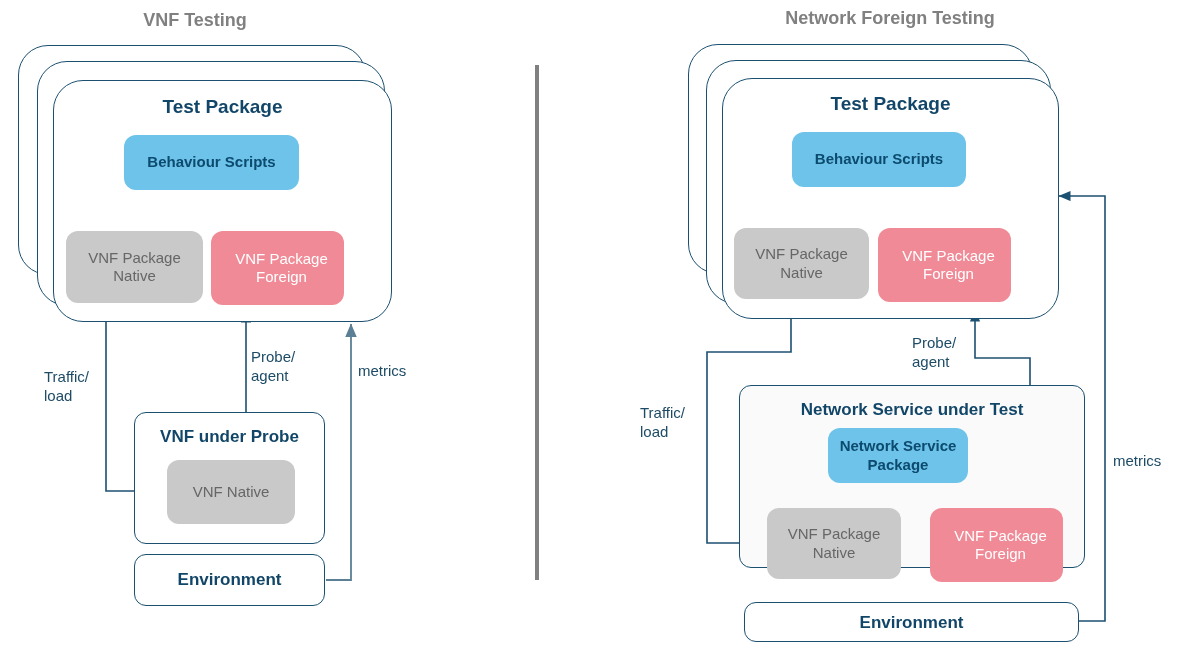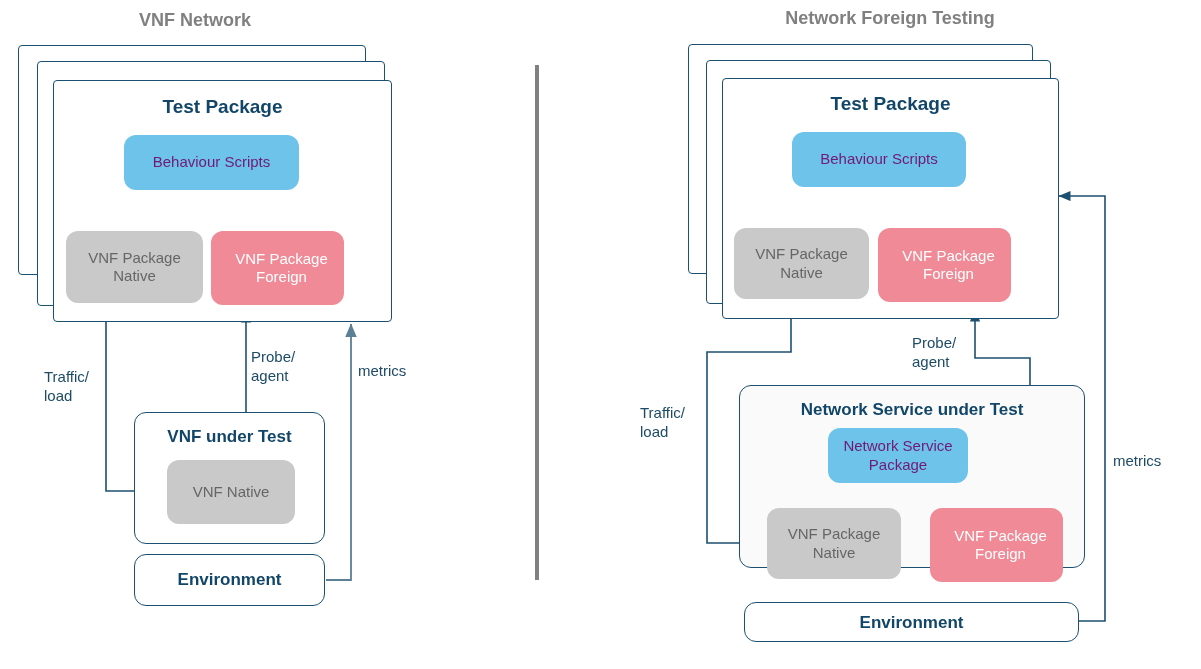--- a/index.html
+++ b/index.html
@@ -29,21 +29,21 @@
   }
   
   .divider {
     position: absolute;
     background: #808080;
   }
   
   .stack-card {
     position: absolute;
     border: 1.6px solid #1c5070;
-    border-radius: 4px;
+    border-radius: 30px;
     background: #ffffff;
     box-sizing: border-box;
   }
   .card-title {
     position: absolute;
     width: 100%;
     text-align: center;
     font-size: 19px;
     font-weight: bold;
     color: #124668;
@@ -76,21 +76,22 @@
     box-sizing: border-box;
     display: flex;
     align-items: center;
     justify-content: center;
     text-align: center;
     line-height: 1.22;
     font-size: 15px;
   }
   .chip.blue {
     background: #6ec3ea;
-    color: #701a75;
+    color: #0c4a6e;
+    font-weight: bold;
   }
   .chip.gray {
     background: #c9c9c9;
     color: #666666;
   }
   .chip.pink {
     background: #ef8a96;
     color: #ffffff;
     padding-left: 8px;
   }
@@ -172,21 +173,21 @@
       <path class="conn" marker-end="url(#arrowDark)" d="M1030,512 L1030,358 L975,358 L975,310"></path>
     </g>
 
     <g>
       <path class="conn" marker-end="url(#arrowDark)" d="M1079,621 L1105,621 L1105,196 L1059,196"></path>
     </g>
   </svg>
 
   <div class="divider" style="left:535px; top:65px; width:4px; height:515px;"></div>
 
-  <div class="section-title" style="left:95px; top:10px; width:200px;">VNF Network</div>
+  <div class="section-title" style="left:95px; top:10px; width:200px;">VNF Testing</div>
 
   <div class="stack-card" style="left:18px; top:45px; width:348px; height:230px;"></div>
   <div class="stack-card" style="left:37px; top:61px; width:348px; height:245px;"></div>
 
   <div class="stack-card" style="left:53px; top:80px; width:339px; height:242px;">
     <div class="card-title" style="top:15px;">Test Package</div>
   </div>
 
   <div class="chip blue" style="left:124px; top:135px; width:175px; height:55px;">Behaviour Scripts</div>
 
@@ -198,21 +199,21 @@
 Package
 Foreign</div>
 
   <div class="edge-label" style="left:44px; top:368px;">Traffic/
 load</div>
   <div class="edge-label" style="left:251px; top:348px;">Probe/
 agent</div>
   <div class="edge-label" style="left:358px; top:362px;">metrics</div>
 
   <div class="box-outline" style="left:134px; top:412px; width:191px; height:132px;">
-    <div class="box-heading" style="top:14px;">VNF under Test</div>
+    <div class="box-heading" style="top:14px;">VNF under Probe</div>
   </div>
   <div class="chip gray" style="left:167px; top:460px; width:128px; height:64px;">VNF
 Native</div>
 
   <div class="box-outline" style="left:134px; top:554px; width:191px; height:52px;">
     <div class="box-heading" style="top:15px;">Environment</div>
   </div>
 
   <div class="section-title" style="left:720px; top:8px; width:340px;">Network Foreign Testing</div>
 

